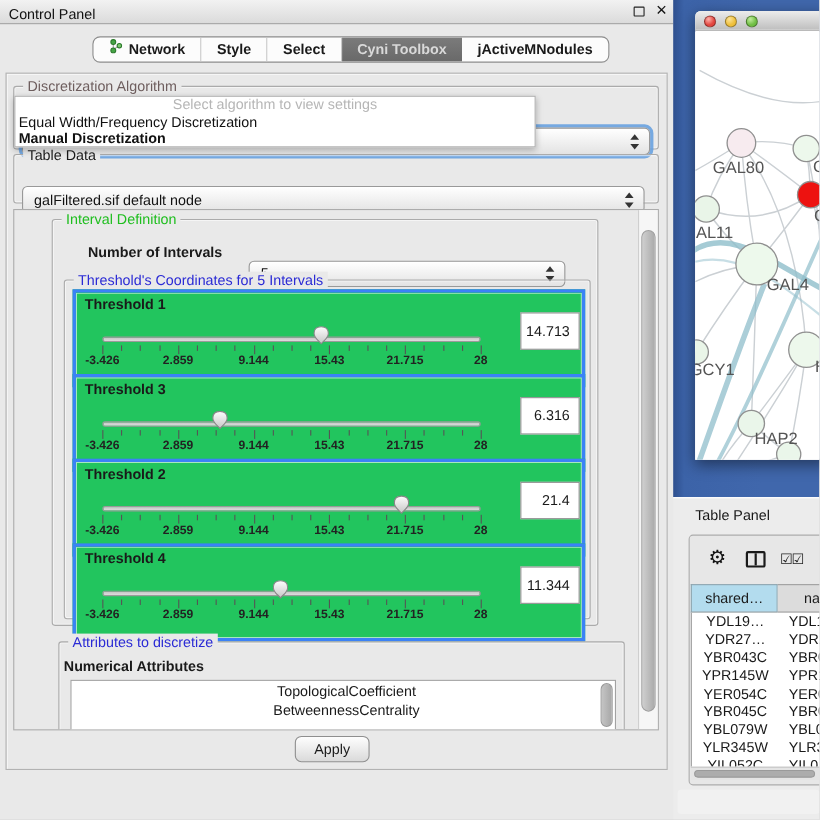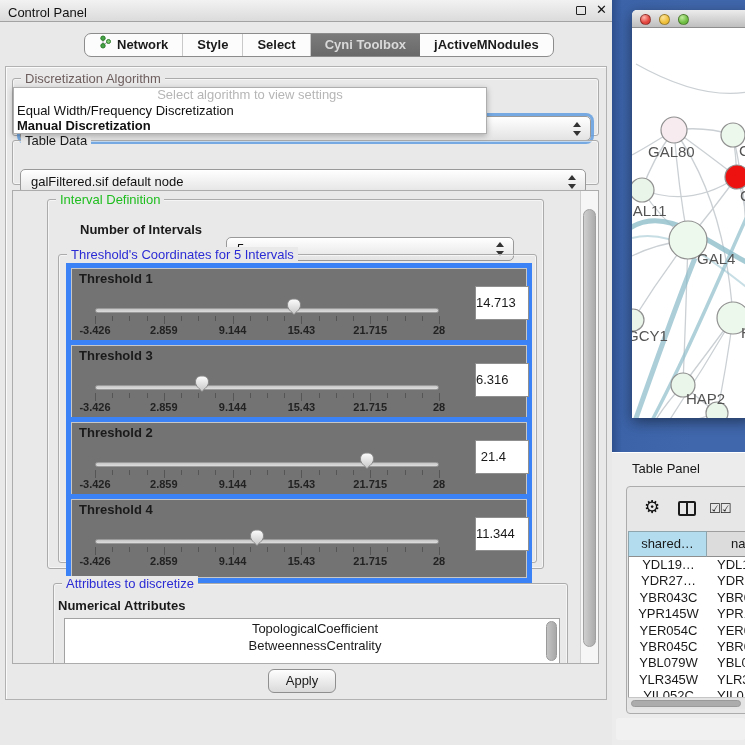--- a/index.html
+++ b/index.html
@@ -39,30 +39,30 @@
     box-shadow:0 2px 6px rgba(0,0,0,.28);z-index:60;}
   .popup .prompt{height:15px;text-align:center;color:#B6B6B6;font-size:13px;line-height:14px;}
   .popup .opt{height:15px;line-height:15px;padding-left:3px;font-size:13px;color:#111;white-space:nowrap;}
   .popup .opt.bold{font-weight:bold;}
 
   .scrollpanel{left:12px;top:190px;width:587px;height:474px;border:1px solid #ACACAC;background:#E9E9E9;overflow:hidden;position:absolute;}
   .vtrack{position:absolute;right:0;top:0;width:18px;height:100%;background:#F6F6F6;border-left:1px solid #CFCFCF;}
   .vthumb{position:absolute;left:2px;width:13px;border:1px solid #9F9F9F;border-radius:7px;
     background:linear-gradient(90deg,#CFCFCF,#ABABAB);}
 
-  .thr-panel{position:absolute;left:7px;width:466px;height:89px;border:5px solid #3b82f6;background:#737373;
+  .thr-panel{position:absolute;left:7px;width:466px;height:89px;border:3px solid #3b82f6;background:#22c55e;
     box-shadow:inset 0 0 0 1px rgba(255,255,255,.6);}
   .thr-label{position:absolute;left:8px;top:3px;font-weight:bold;font-size:13px;}
   .track{position:absolute;left:24px;top:40px;width:344px;height:5px;border:1px solid #9A9A9A;border-radius:3px;
     background:linear-gradient(#C6C6C6,#DDDDDD);}
   .thumb{position:absolute;top:30px;width:16px;height:18px;}
   .tick{position:absolute;width:1px;background:#555;}
   .ticklab{position:absolute;top:56px;width:44px;text-align:center;font-size:11px;font-weight:bold;color:#222;}
   .valbox{position:absolute;left:404px;top:18px;width:54px;height:34px;background:#fff;border:1px solid #8F8F8F;
-    font-size:13px;text-align:right;line-height:32px;padding-right:22px;}
+    font-size:13px;text-align:right;line-height:32px;padding-right:8px;}
 
   .attr-list{position:absolute;background:#fff;border:1px solid #A2A2A2;}
   .attr-item{padding-left:6px;font-size:13px;line-height:16.5px;white-space:nowrap;}
   .attr-vthumb{position:absolute;right:2px;top:2px;width:11px;height:40px;border:1px solid #9A9A9A;border-radius:6px;
     background:linear-gradient(90deg,#C4C4C4,#A8A8A8);}
 
   .btn{position:absolute;border:1px solid #8F8F8F;border-radius:6px;background:linear-gradient(#FEFEFE,#DADADA);
     text-align:center;font-size:13px;}
 
   

